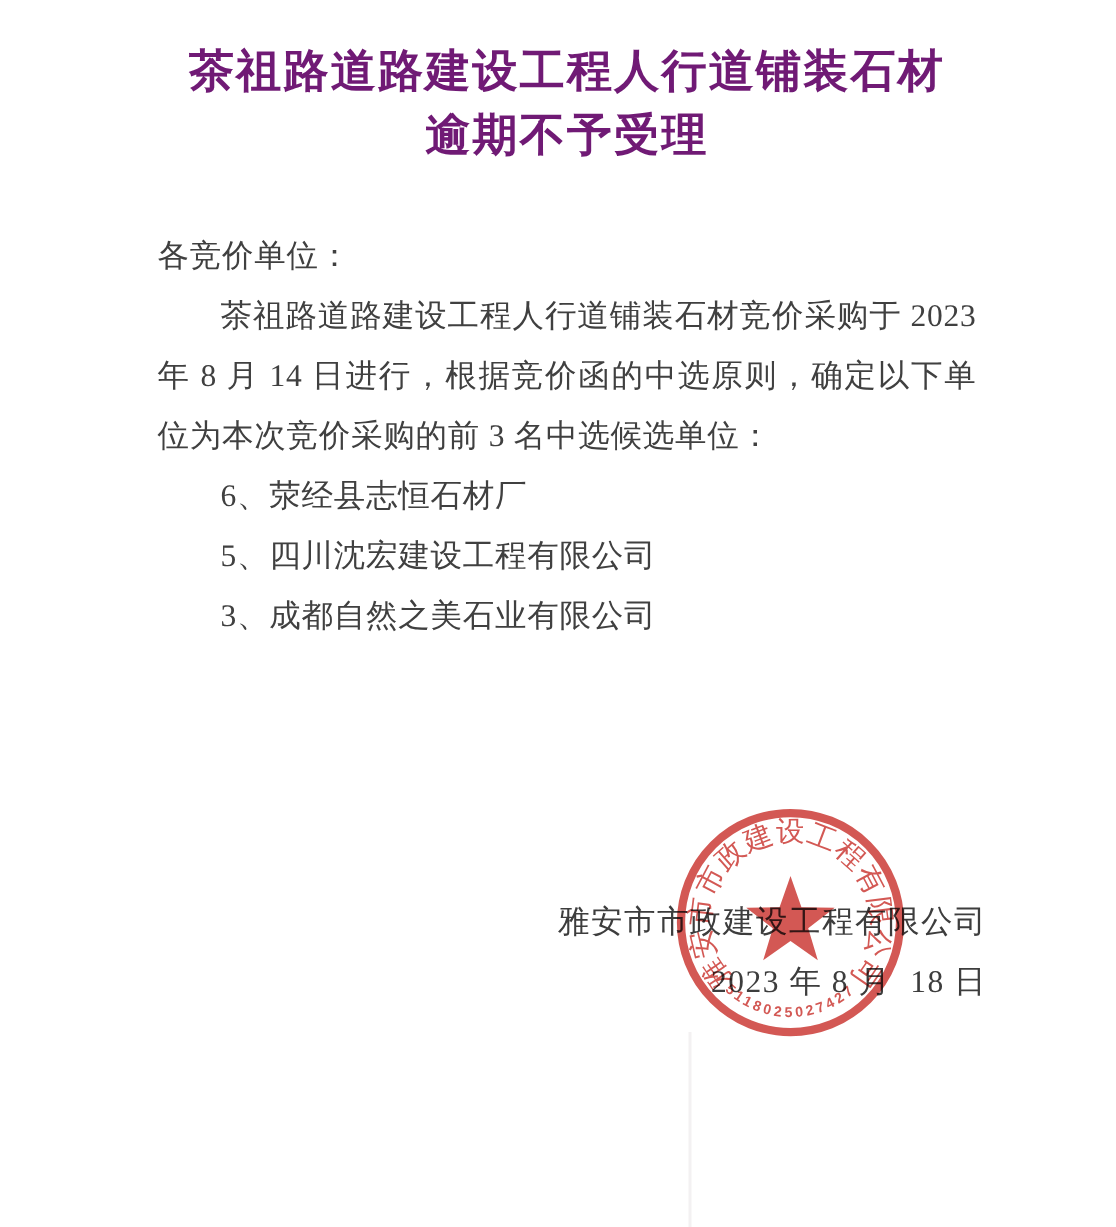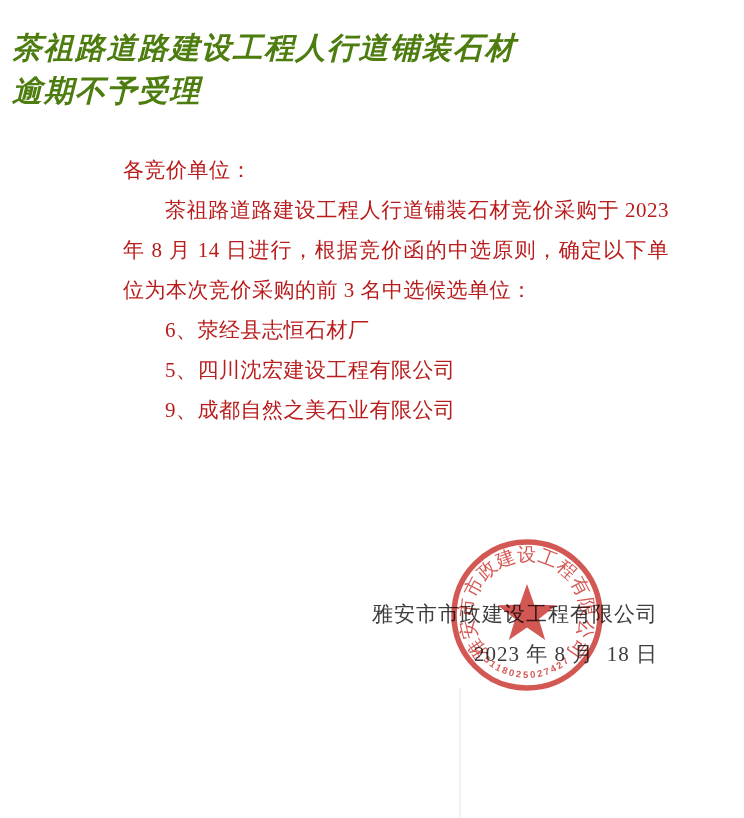--- a/index.html
+++ b/index.html
@@ -15,39 +15,38 @@
     overflow: hidden;
     font-family: "Liberation Serif", "DejaVu Serif", serif;
     color: #3f3f3f;
   }
   .title-block {
     position: absolute;
     top: 26px;
     left: 0;
     right: 0;
     padding-left: 12px;
-    text-align: left;
+    text-align: center;
     font-family: "Liberation Sans", "DejaVu Sans", sans-serif;
     font-weight: bold;
     font-size: 30px;
     line-height: 43px;
     letter-spacing: 1.5px;
-    color: #4d7c0f;
-    font-style: italic;
+    color: #701a75;
   }
   .doc-body {
     position: absolute;
     top: 150px;
-    left: 123px;
+    left: 105px;
     width: 546px;
     font-size: 21px;
     line-height: 40px;
     letter-spacing: 0.5px;
     text-align: justify;
-    color: #b91c1c;
+    color: #404040;
   }
   .doc-body p {
     margin: 0;
   }
   .para-indent {
     text-indent: 2em;
   }
   .list-item {
     text-indent: 2em;
   }
@@ -93,21 +92,21 @@
   <div class="title-block">
     <div>茶祖路道路建设工程人行道铺装石材</div>
     <div>逾期不予受理</div>
   </div>
 
   <div class="doc-body">
     <p>各竞价单位：</p>
     <p class="para-indent">茶祖路道路建设工程人行道铺装石材竞价采购于 2023 年 8 月 14 日进行，根据竞价函的中选原则，确定以下单位为本次竞价采购的前 3 名中选候选单位：</p>
     <div class="list-item">6、荥经县志恒石材厂</div>
     <div class="list-item">5、四川沈宏建设工程有限公司</div>
-    <div class="list-item">9、成都自然之美石业有限公司</div>
+    <div class="list-item">3、成都自然之美石业有限公司</div>
   </div>
 
   <div class="sign-block">
     <div>雅安市市政建设工程有限公司</div>
     <div class="date-line">2023 年 8 月  18 日</div>
   </div>
 
   <svg class="seal" viewBox="0 0 170 170">
     <defs>
       <path id="sealArcTop" d="M 45.5 121.8 A 54 54 0 1 1 124.5 121.8" fill="none"></path>

